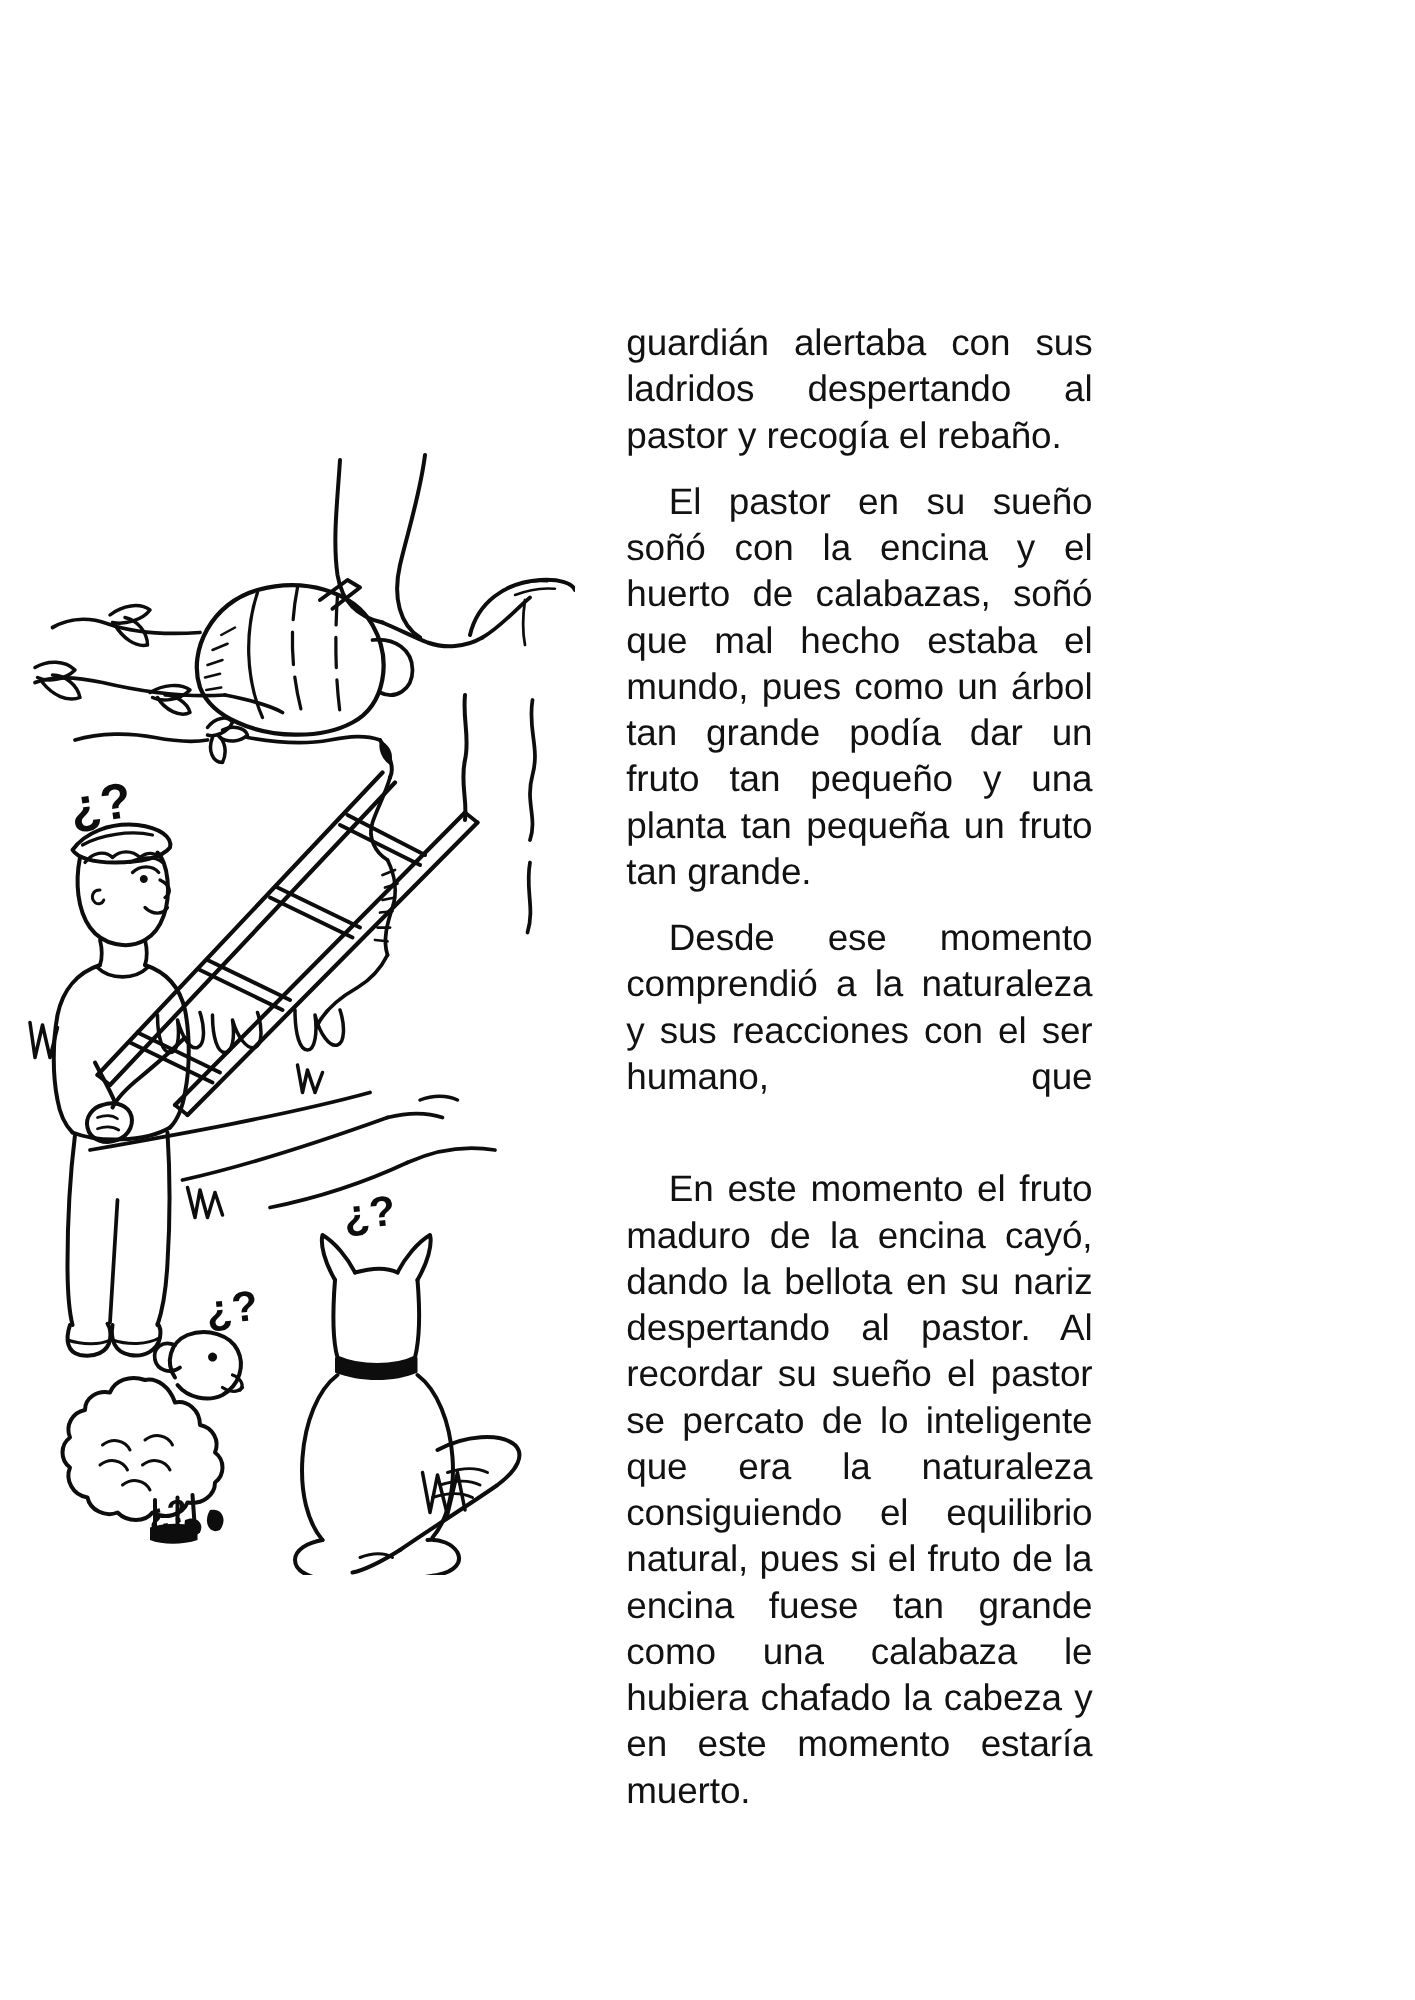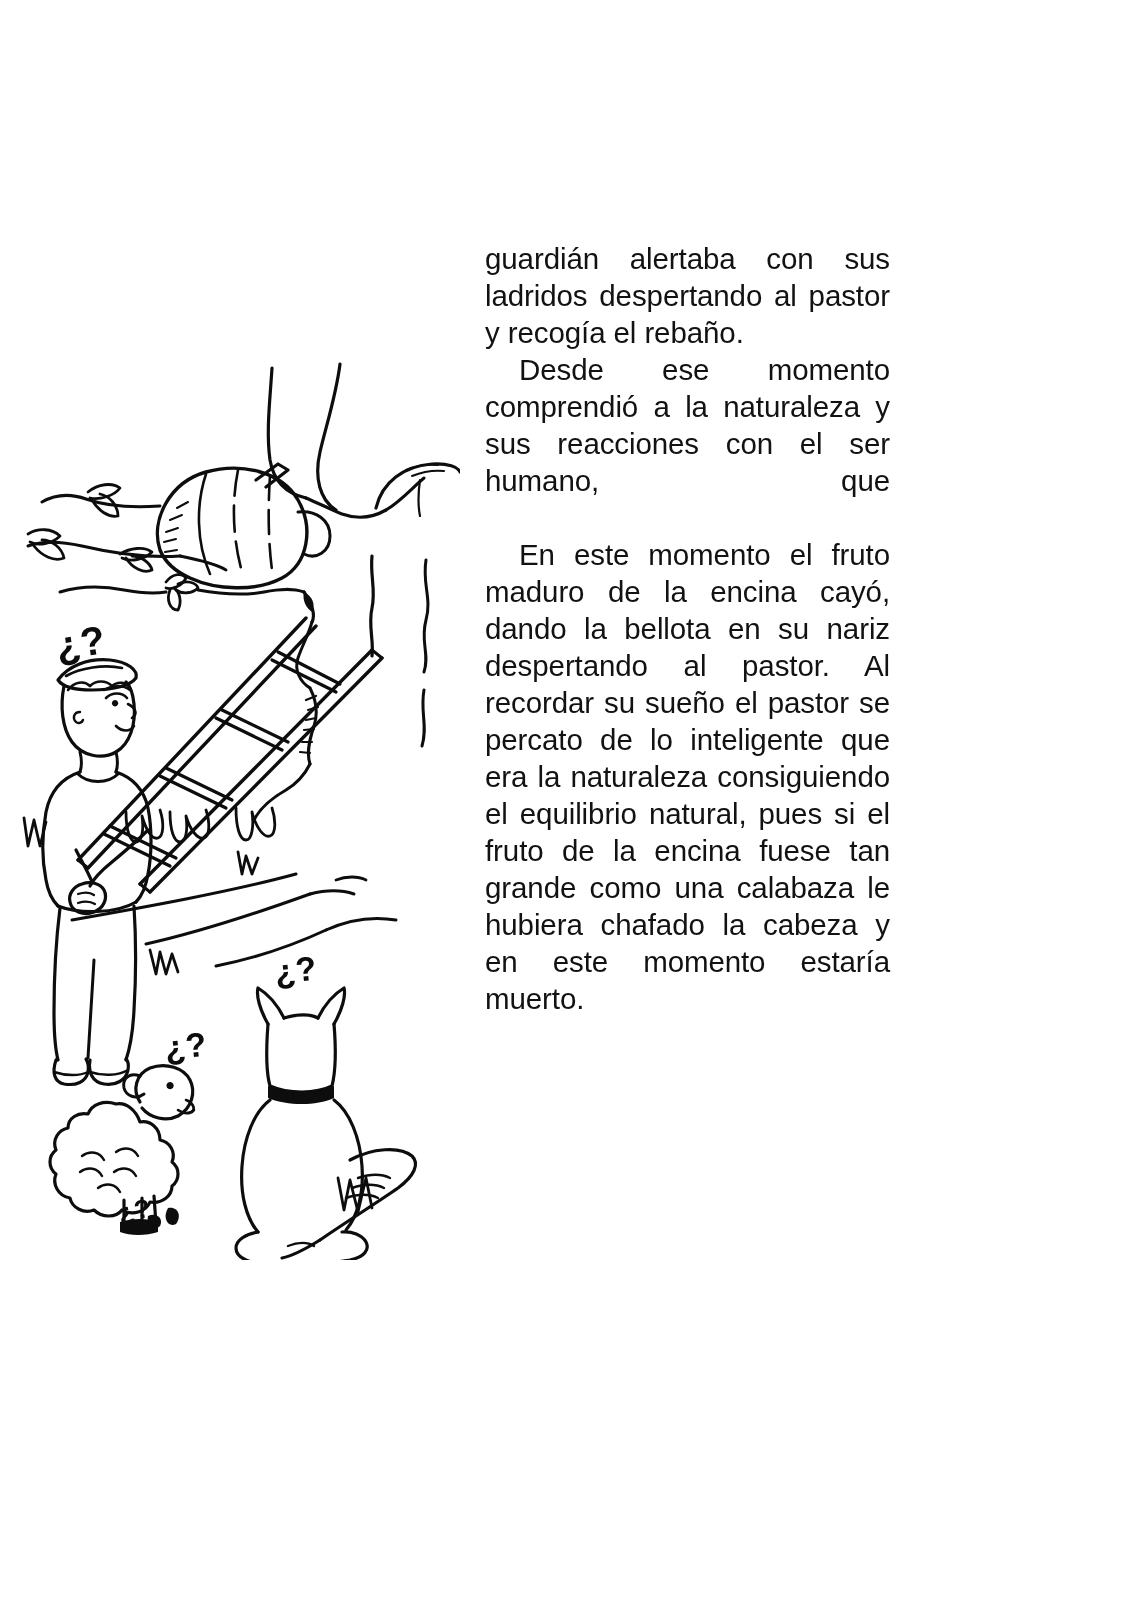--- a/index.html
+++ b/index.html
@@ -47,21 +47,21 @@
   }
 
   
   .text-column {
     position: absolute;
     left: 485px;
     top: 240px;
     width: 405px;
   }
   .text-column p {
-    margin: 0;
+    margin: 16px;
     text-align: justify;
     text-justify: inter-word;
     font-size: 29.5px;
     line-height: 37px;
     color: #121212;
     letter-spacing: -0.1px;
   }
   .text-column p.indented {
     text-indent: 34px;
   }
@@ -329,17 +329,18 @@
         <text class="q-mark" x="100" y="862" font-size="26" transform="rotate(-10 100 862)">¿?</text>
         <path class="ink-fill" d="M128 856 C 136 852, 144 858, 140 866 C 134 872, 126 866, 128 856 Z"></path>
         <path class="ink-fill" d="M148 848 C 158 846, 162 856, 156 864 C 148 868, 142 858, 148 848 Z"></path>
       </g>
 
     </svg>
   </div>
 
   <div class="text-column">
     <p>guardián alertaba con sus ladridos despertando al pastor y recogía el rebaño.</p>
+    <p class="indented">El pastor en su sueño soñó con la encina y el huerto de calabazas, soñó que mal hecho estaba el mundo, pues como un árbol tan grande podía dar un fruto tan pequeño y una planta tan pequeña un fruto tan grande.</p>
     <p class="indented last-line-spread">Desde ese momento comprendió a la naturaleza y sus reacciones con el ser humano, que</p>
     <p class="indented">En este momento el fruto maduro de la encina cayó, dando la bellota en su nariz despertando al pastor. Al recordar su sueño el pastor se percato de lo inteligente que era la naturaleza consiguiendo el equilibrio natural, pues si el fruto de la encina fuese tan grande como una calabaza le hubiera chafado la cabeza y en este momento estaría muerto.</p>
   </div>
 
 </div>
 
 </body></html>

